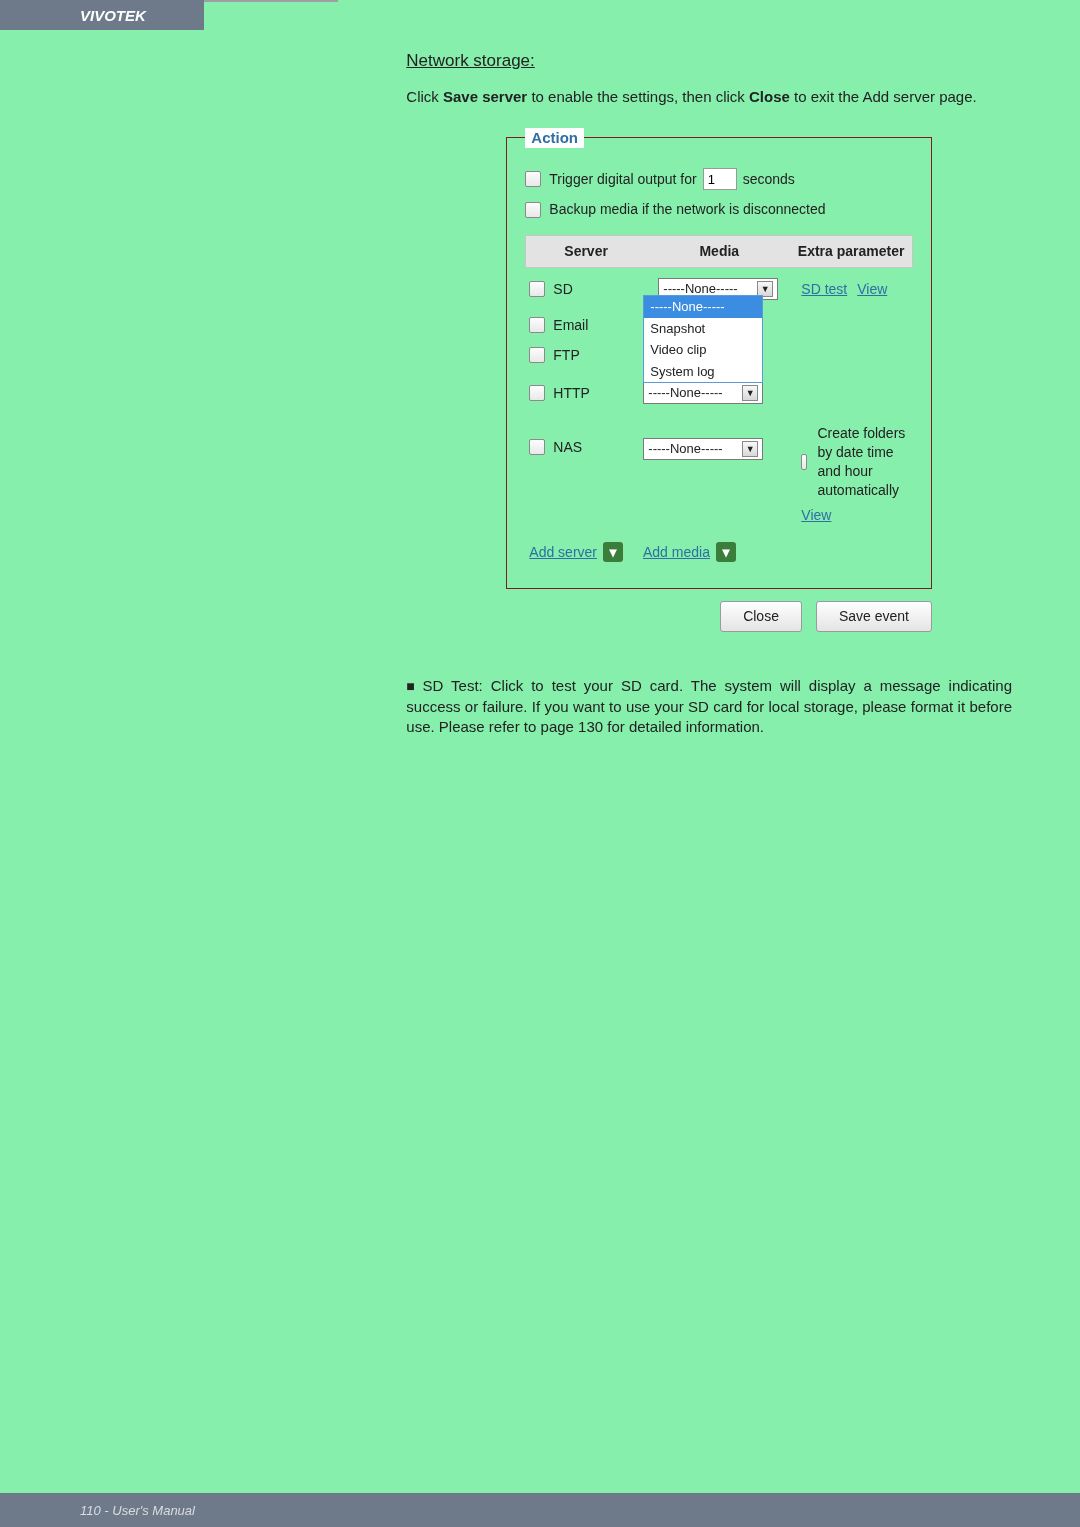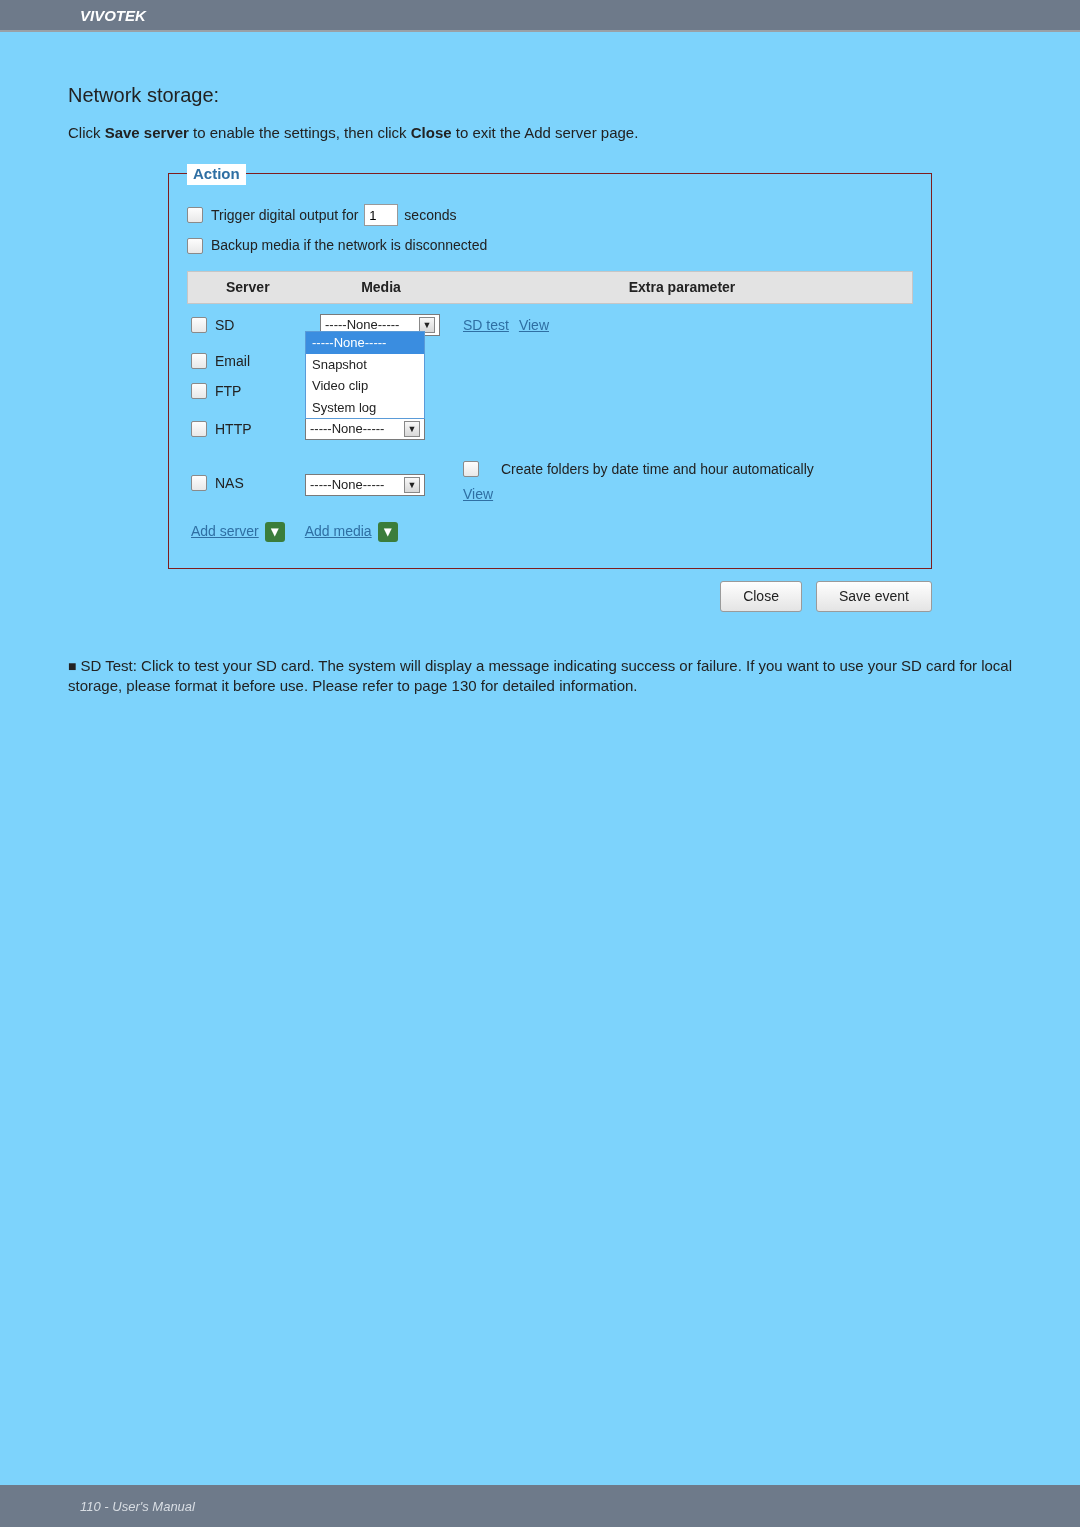--- a/index.html
+++ b/index.html
@@ -1,22 +1,21 @@
 <!DOCTYPE html>
 <html><head>
 <meta charset="utf-8">
 <style>
   * { box-sizing: border-box; margin: 0; padding: 0; }
   html, body { width: 1080px; height: 1527px; font-family: Arial, Helvetica, sans-serif; background: #cfcfcf; }
   .page {
     width: 1080px;
     height: 1527px;
-    background: #7dd3fc;
+    background: #86efac;
     display: flex;
-    flex-direction: column;
     position: relative;
   }
   .header-band {
     height: 30px;
     background: #6e7a8a;
     color: #fff;
     font-style: italic;
     font-weight: bold;
     font-size: 15px;
     padding-left: 80px;
@@ -30,21 +29,22 @@
     width: 100%;
   }
   .content {
     padding: 40px 68px 0 68px;
     flex: 1;
     font-size: 15px;
     color: #222;
     line-height: 1.35;
   }
   .ns-title {
-    font-size: 20px;
+    text-decoration: underline;
+    font-size: 17px;
     margin-top: 10px;
   }
   .para { text-align: justify; }
   .bold { font-weight: bold; }
   .click-line { margin-top: 14px; }
 
   
   .action-panel {
     position: relative;
     border: 1px solid #7f1d1d;
@@ -125,21 +125,21 @@
     background: #fff;
     font-size: 13px;
     margin-top: -1px;
   }
   .dd-open .opt { padding: 2px 6px; color: #222; }
   .dd-open .opt.sel { background: #3a8de0; color: #fff; }
   .link { color: #2f6fa3; text-decoration: underline; cursor: pointer; font-size: 14px; }
   .sd-media-wrap { display: flex; flex-direction: column; }
 
   .nas-extra { flex-direction: column; align-items: flex-start; gap: 6px; }
-  .nas-extra .subrow { display: flex; align-items: center; gap: 14px; }
+  .nas-extra .subrow { display: flex; align-items: center; gap: 2px; }
 
   .add-row { display: flex; align-items: center; gap: 6px; margin-top: 18px; font-size: 14px; }
   .plus-icon {
     width: 20px; height: 20px;
     background: #3b7d3b;
     color: #fff;
     border-radius: 3px;
     display: inline-flex; align-items: center; justify-content: center;
     font-weight: bold;
     font-size: 14px;
@@ -155,21 +155,21 @@
     border-radius: 3px;
     cursor: pointer;
   }
 
   .sd-test-para { margin-top: 44px; text-align: justify; }
   .bullet { font-size: 14px; margin-right: 4px; }
 
   .footer {
     position: absolute;
     bottom: 0; left: 0; right: 0;
-    height: 42px;
+    height: 34px;
     background: #6e7a8a;
     color: #d8dde3;
     font-style: italic;
     font-size: 13px;
     padding-left: 80px;
     display: flex;
     align-items: center;
   }
 </style>
 </head>

